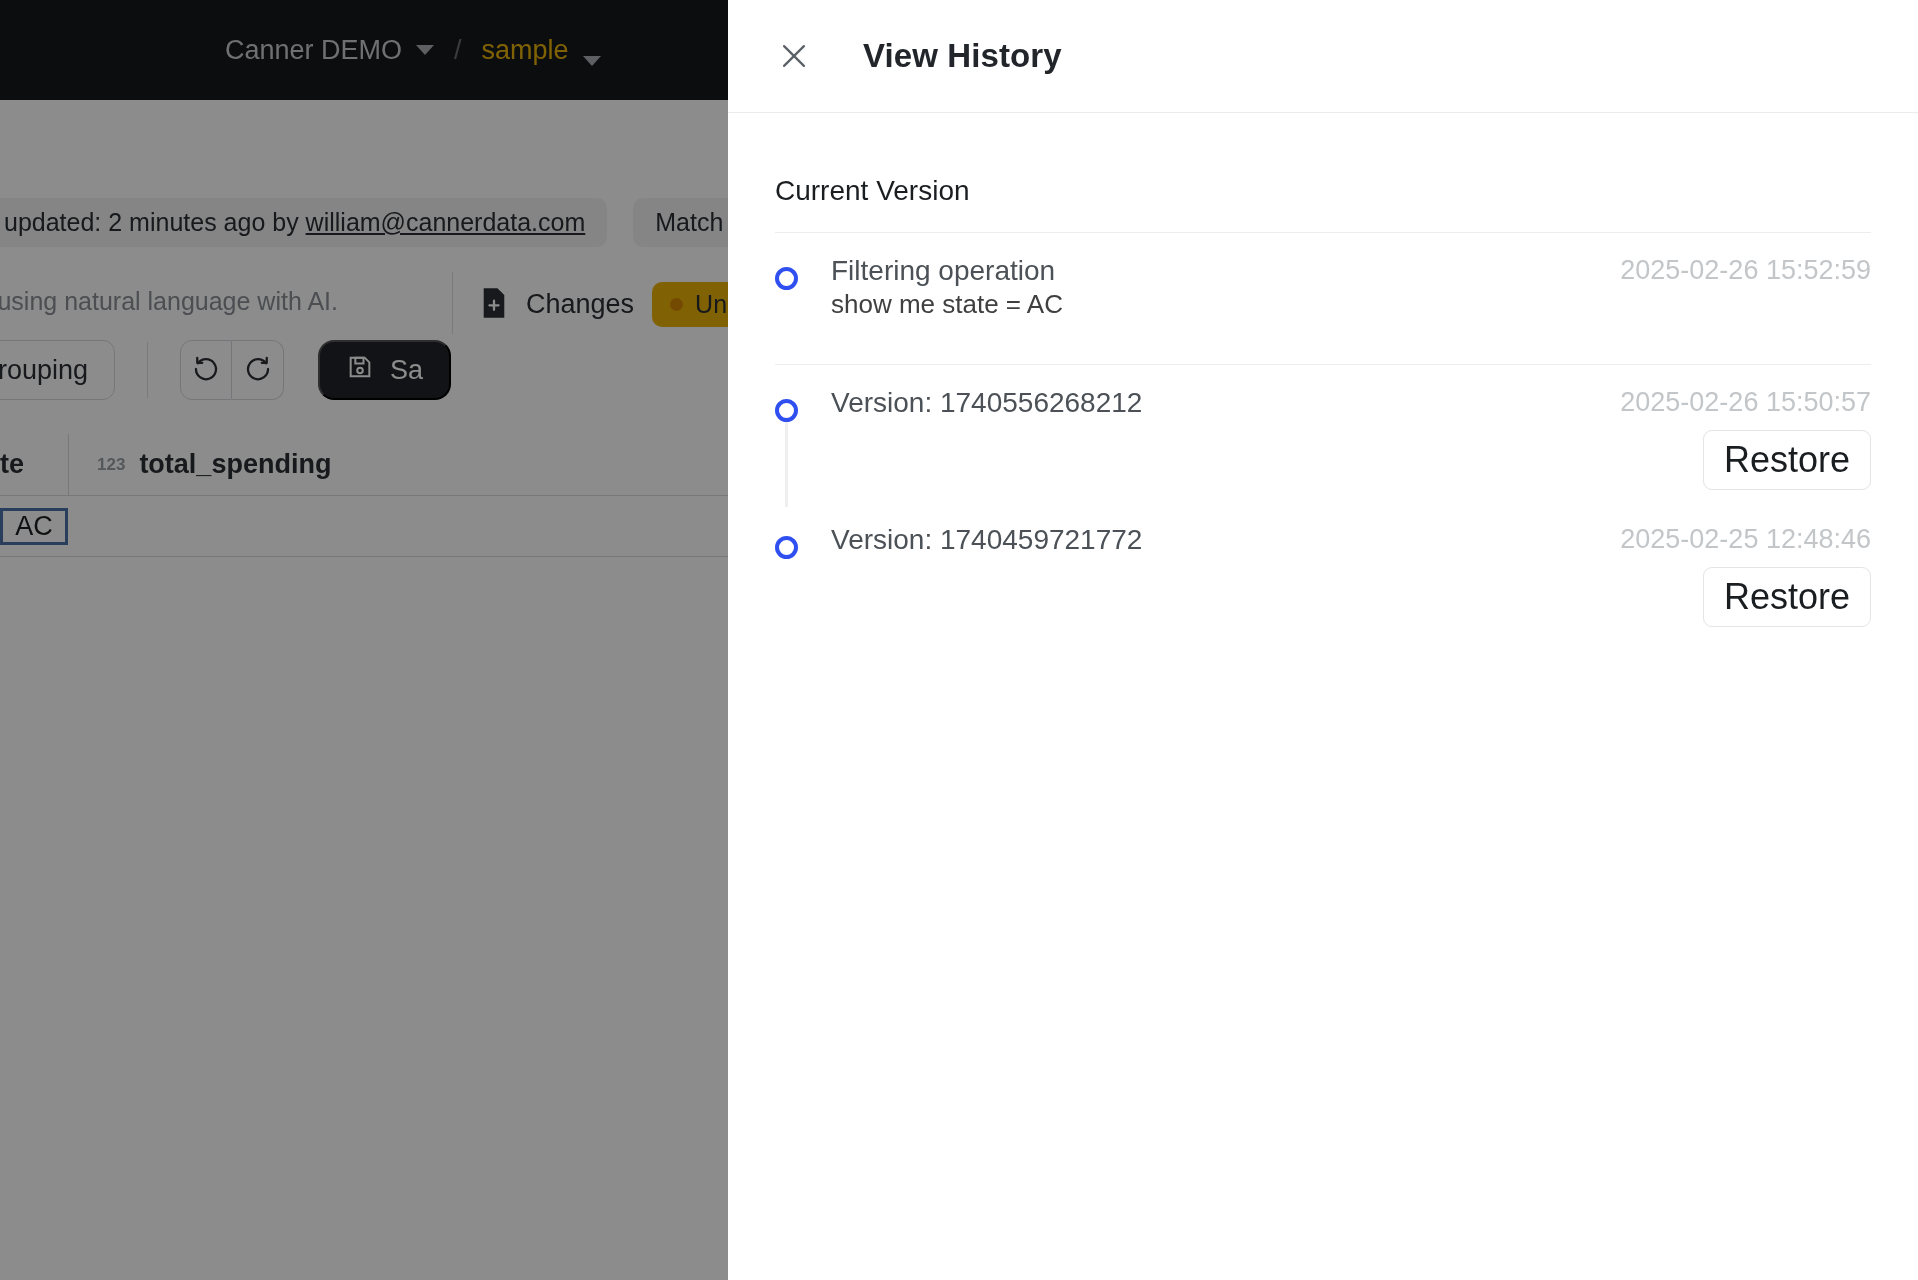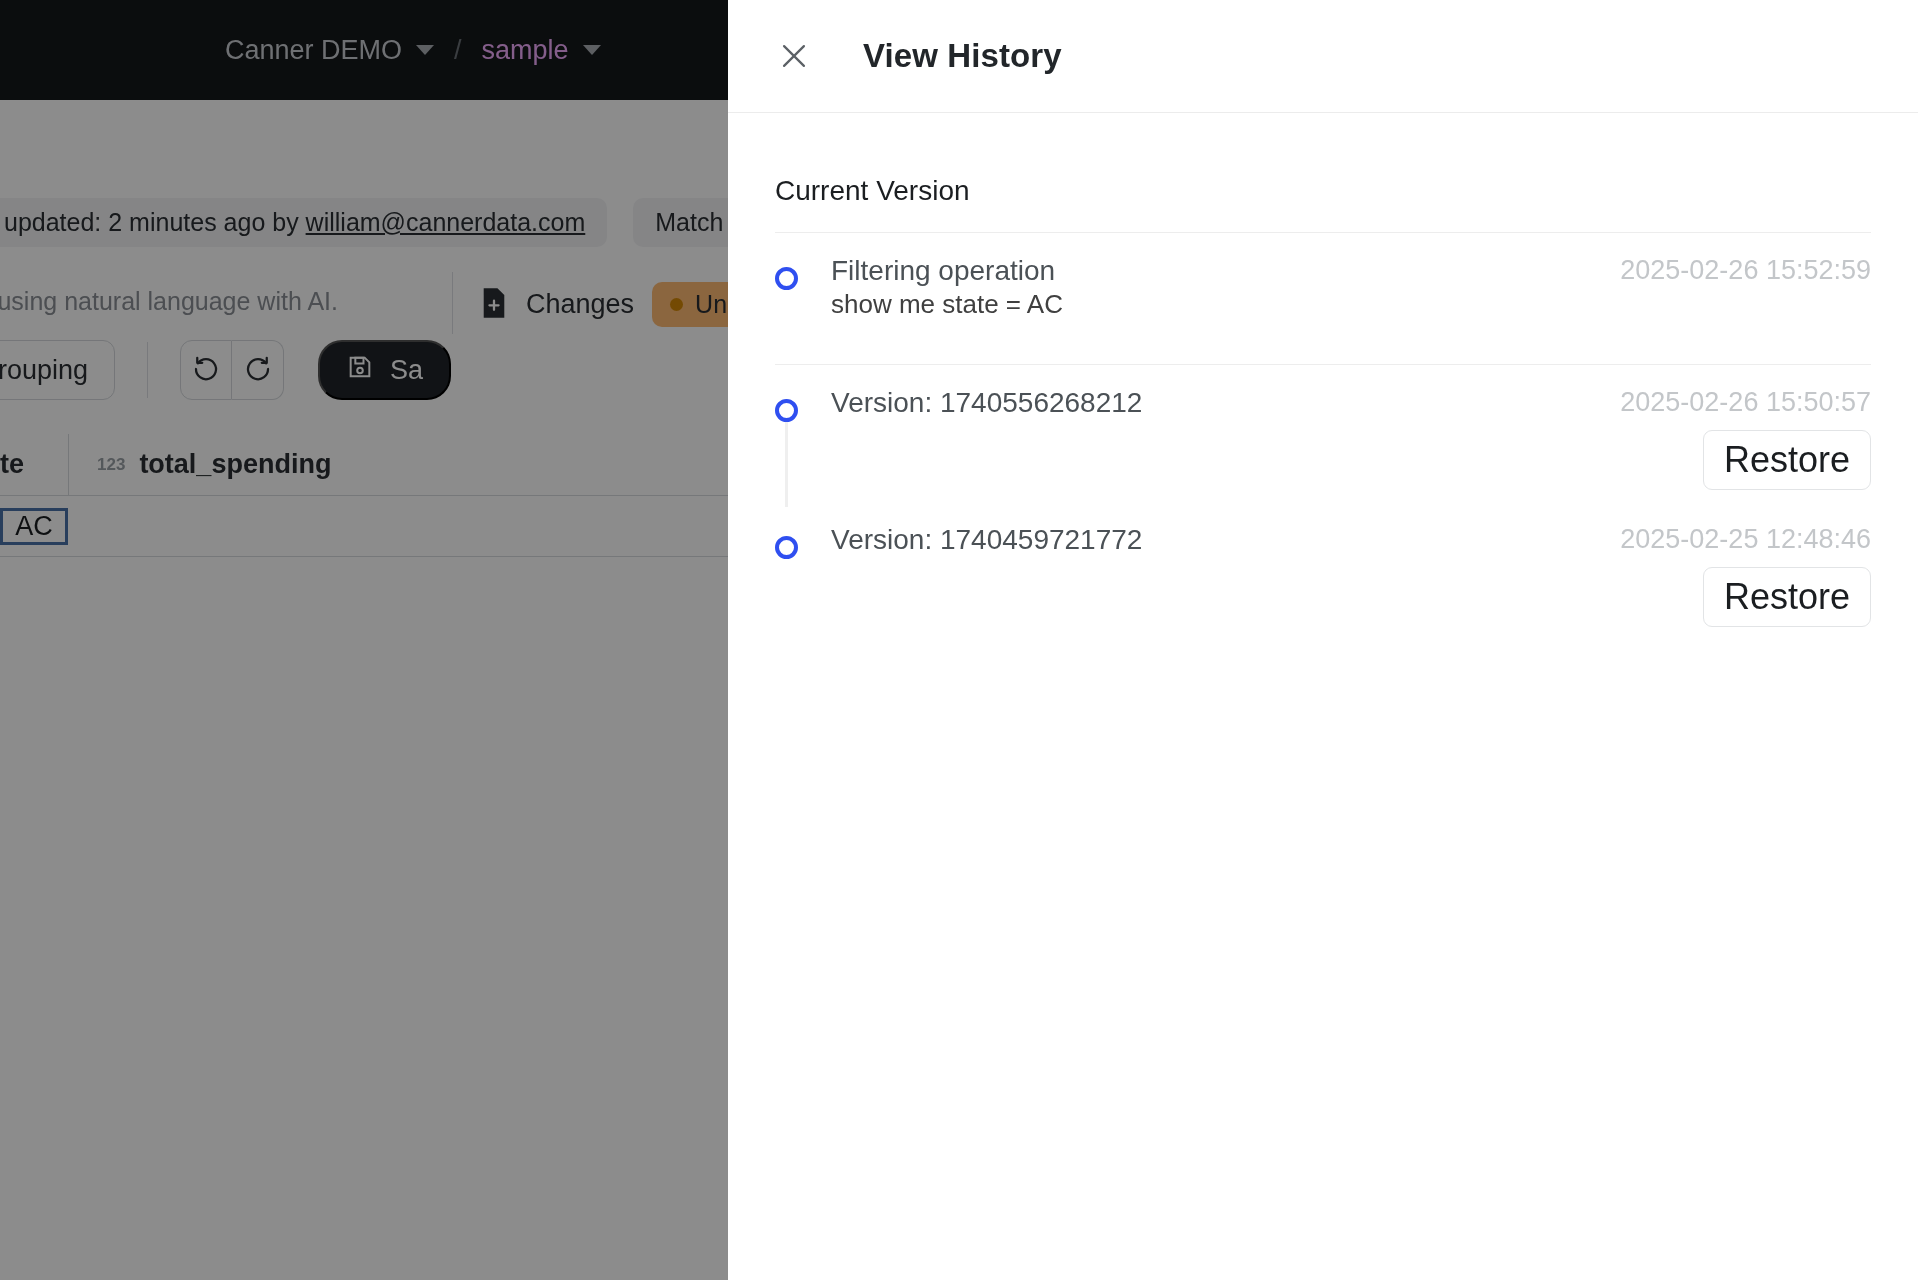--- a/index.html
+++ b/index.html
@@ -30,21 +30,21 @@
   }
   .breadcrumb {
     display: flex;
     align-items: center;
     gap: 14px;
     margin-left: 225px;
     color: #c9ccd1;
     font-size: 27px;
   }
   .bc-item { display: flex; align-items: center; gap: 14px; }
-  .bc-item.strong { color: #f0abfc; }
+  .bc-item.strong { color: #eab308; align-items: flex-end; }
   .bc-sep { color: #6a6f75; font-size: 27px; padding: 0 6px; }
   .caret {
     width: 0; height: 0;
     border-left: 9px solid transparent;
     border-right: 9px solid transparent;
     border-top: 10px solid #a9adb3;
     display: inline-block;
   }
 
   .meta-row {
@@ -81,21 +81,21 @@
 
   .changes-grp {
     position: absolute;
     top: 282px; left: 480px;
     display: flex;
     align-items: center;
     gap: 18px;
   }
   .changes-label { font-size: 27px; color: #2b2f33; white-space: nowrap; }
   .pill-un {
-    background: #fdba74;
+    background: #eab308;
     border-radius: 10px;
     padding: 8px 18px;
     font-size: 25px;
     color: #2b2f33;
     display: flex;
     align-items: center;
     gap: 12px;
     white-space: nowrap;
     overflow: hidden;
   }
@@ -130,21 +130,21 @@
   .ur-btn {
     border: 1px solid #d5d8dc;
     background: #ffffff;
     width: 52px; height: 60px;
     display: flex; align-items: center; justify-content: center;
   }
   .ur-btn:first-child { border-radius: 12px 0 0 12px; }
   .ur-btn:last-child { border-radius: 0 12px 12px 0; border-left: none; }
   .save-btn {
     background: #1f2328;
-    border-radius: 24px;
+    border-radius: 16px;
     height: 60px;
     padding: 0 26px;
     display: flex; align-items: center; gap: 16px;
     color: #ffffff;
     font-size: 27px;
     margin-left: 16px;
     white-space: nowrap;
   }
 
   .table-head {

